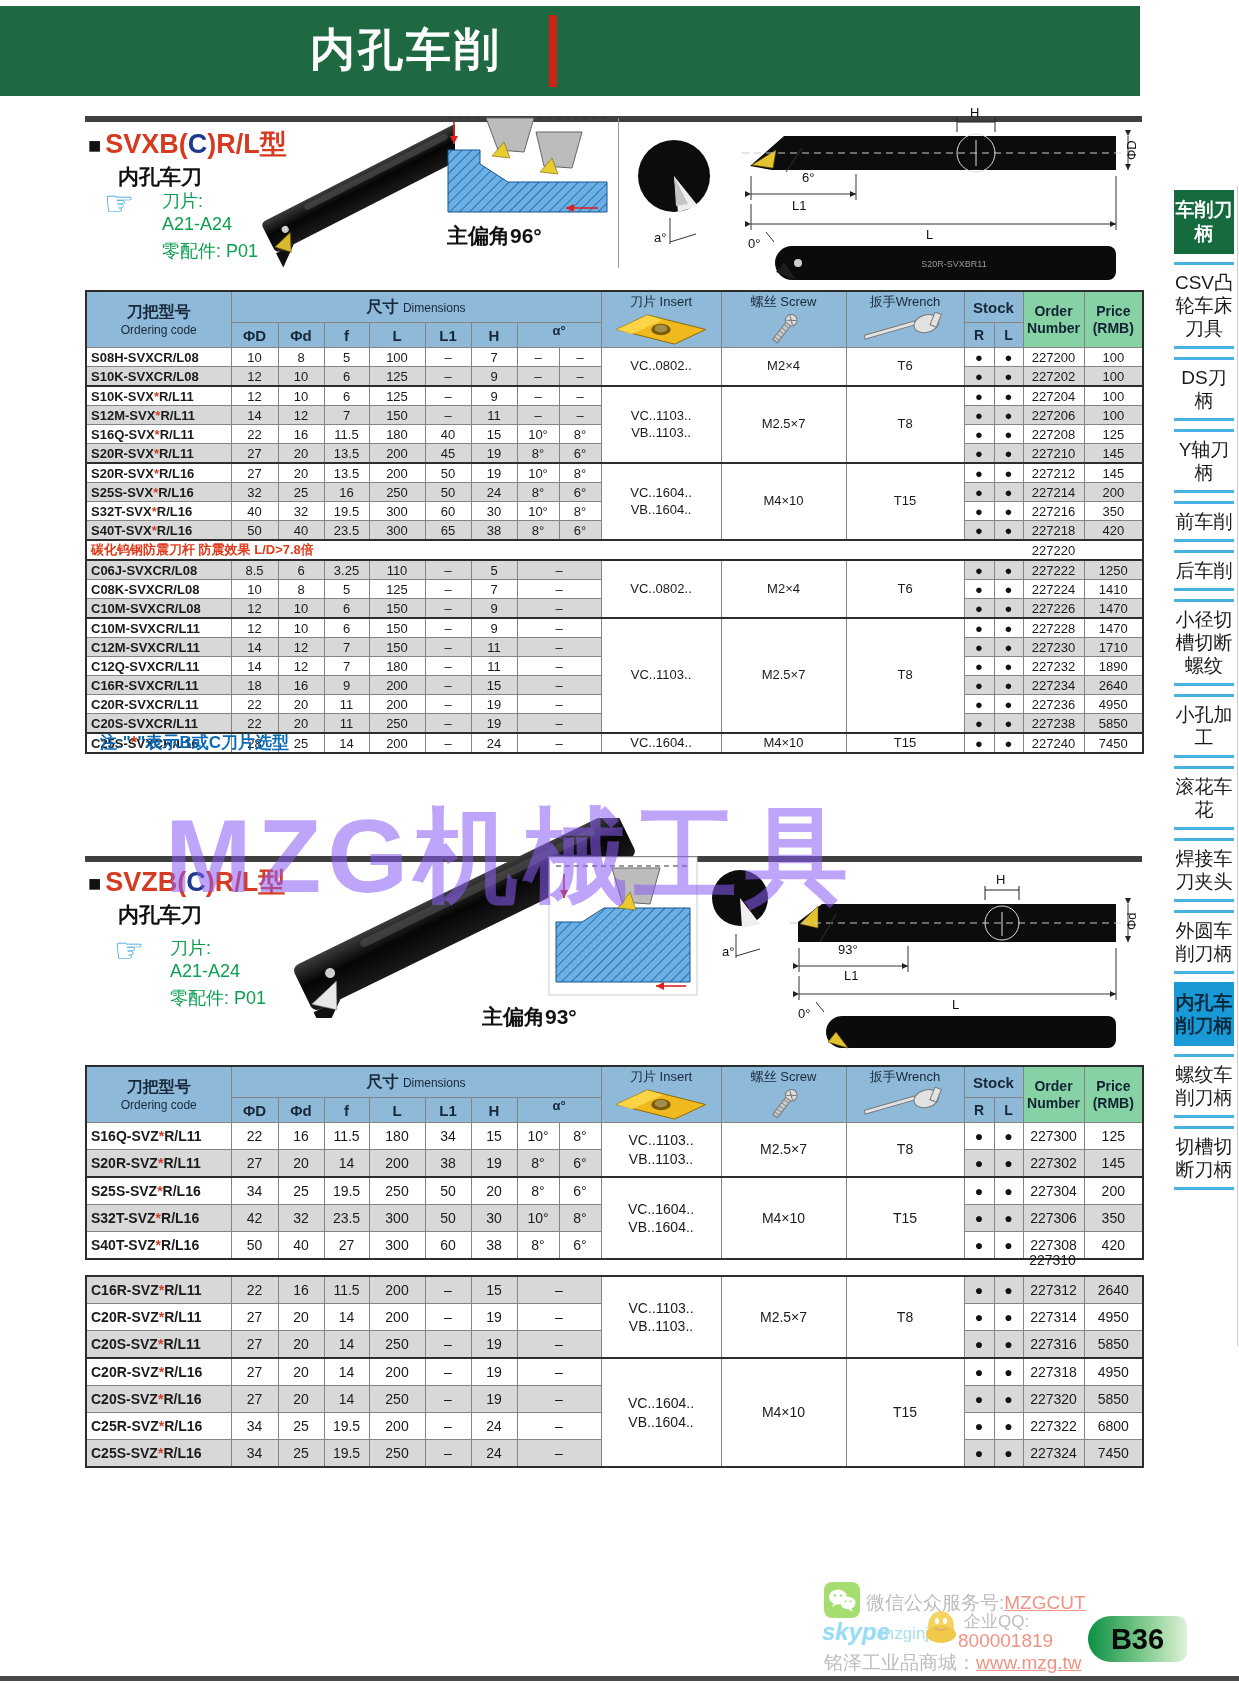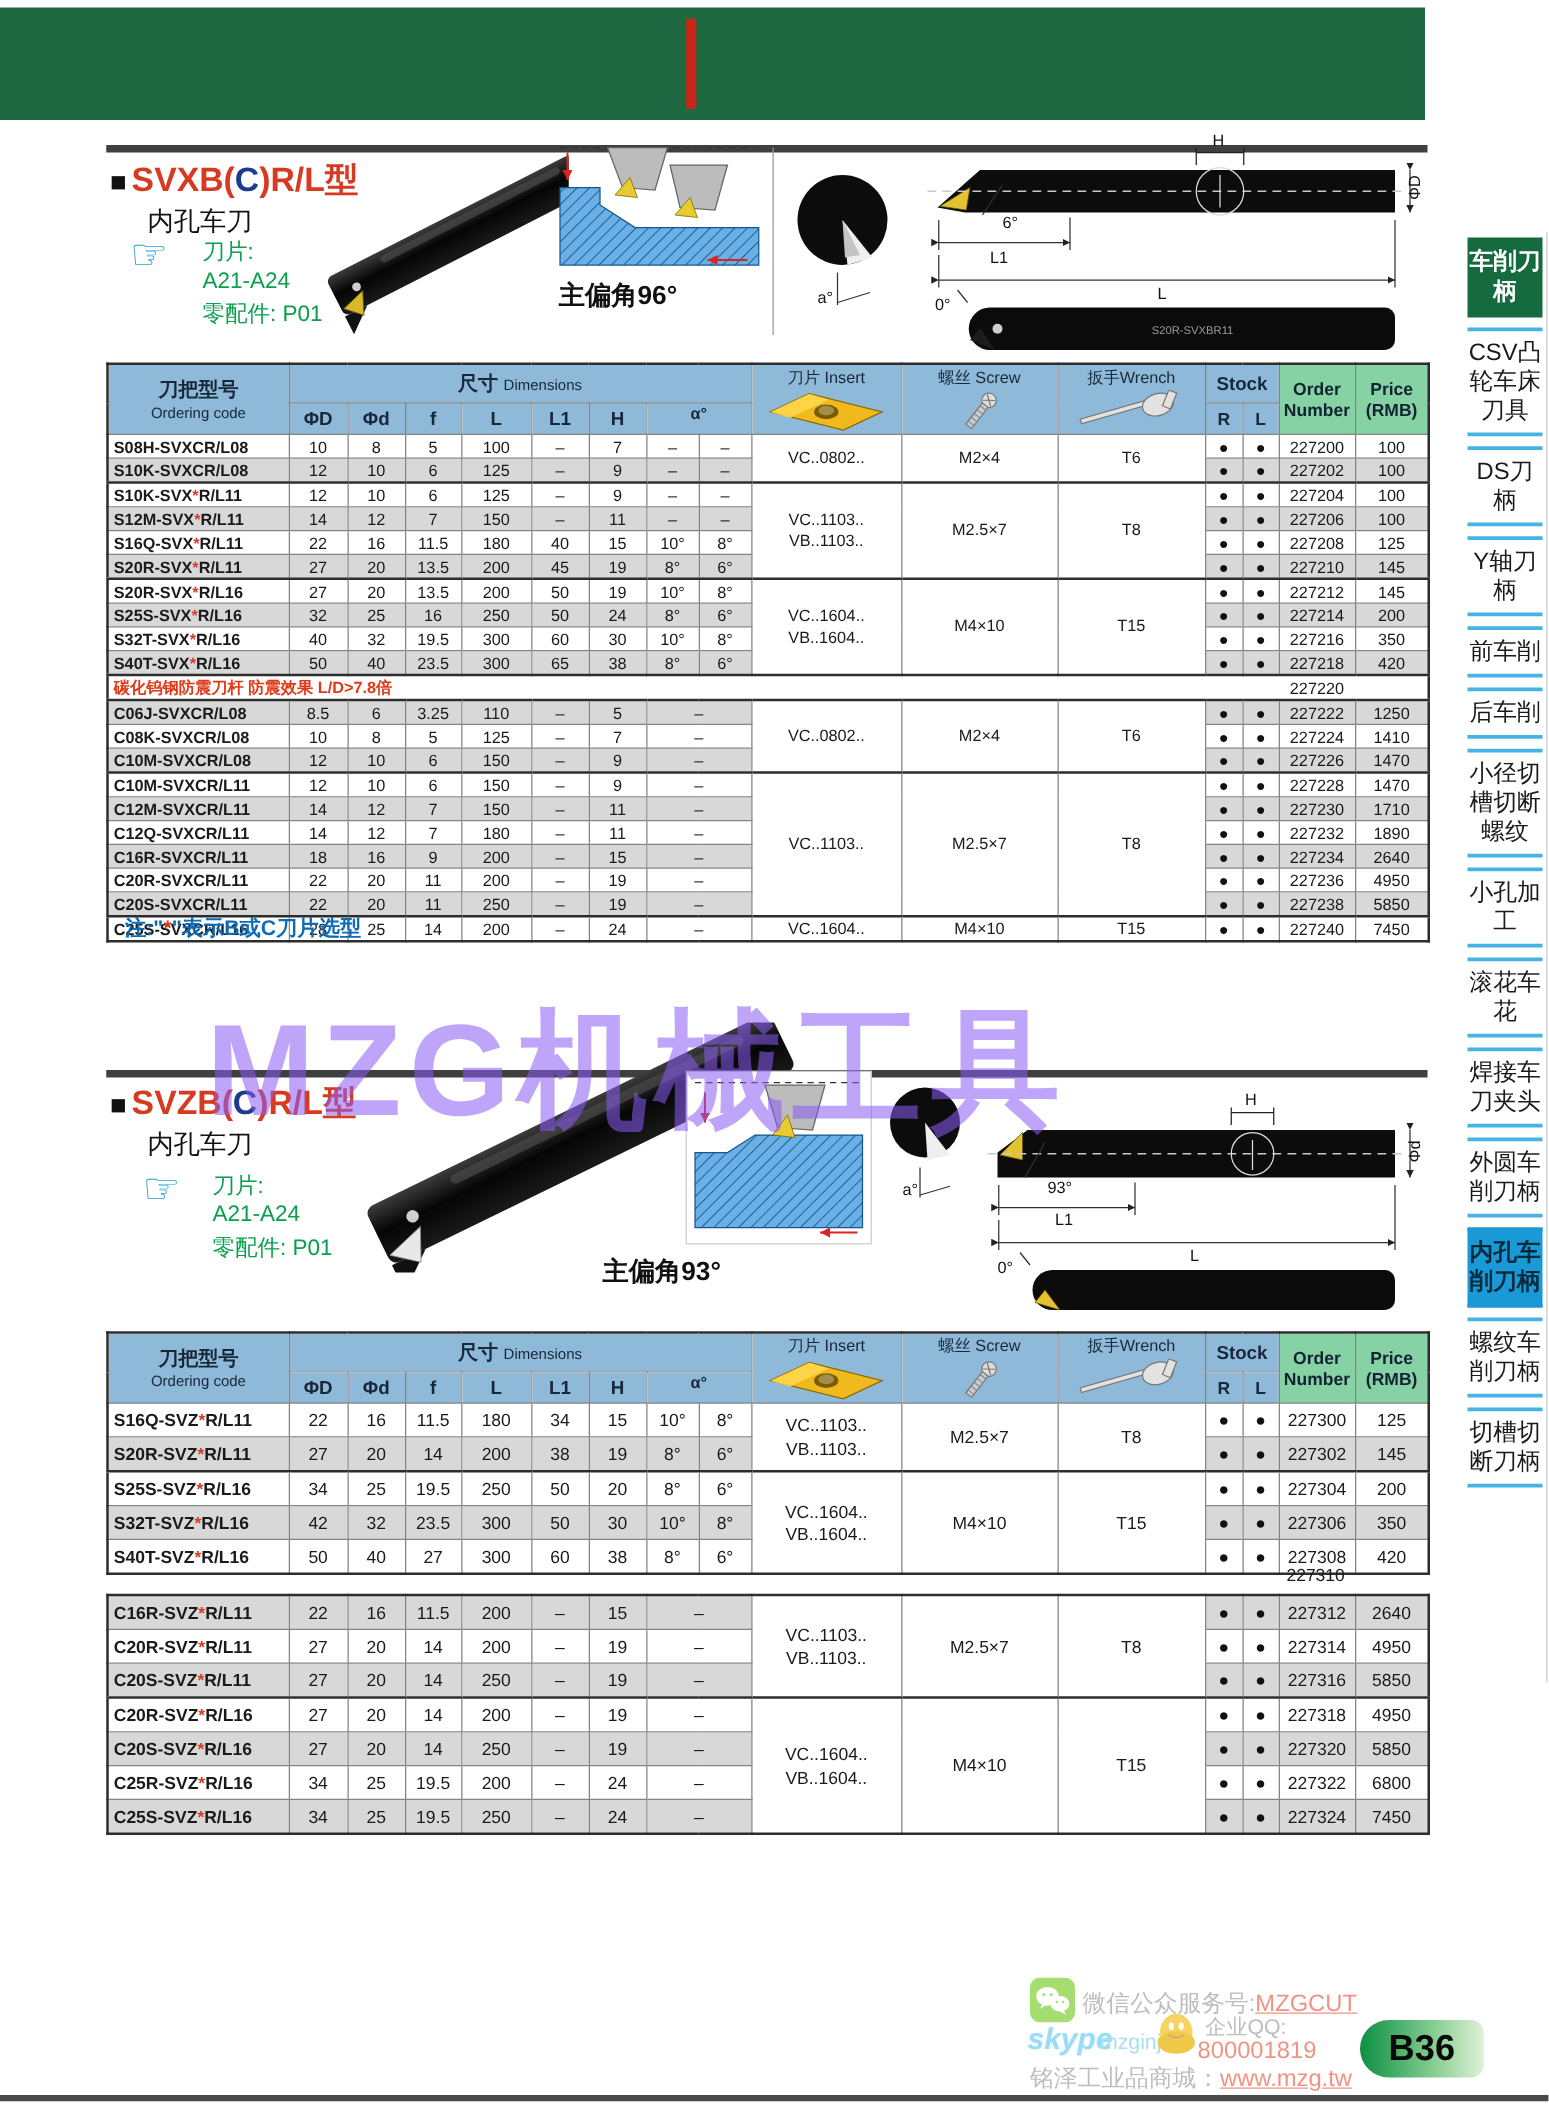--- a/index.html
+++ b/index.html
@@ -13,21 +13,21 @@
   .banner-right{position:absolute;left:586px;top:12px;color:#fff;}
   .br1{font-size:30px;font-weight:bold;display:flex;align-items:center;gap:8px;}
   .br1 .tick{display:inline-block;width:6px;height:27px;background:#cc2417;}
   .br2{font-size:25px;font-weight:bold;margin-top:3px;letter-spacing:0.5px;}
 
   
   .secbar{position:absolute;left:85px;width:1057px;height:6px;background:#3f3f3f;}
   .sec-title{position:absolute;font-size:27px;font-weight:bold;white-space:nowrap;}
   .sec-title .bullet{color:#111;font-size:22px;margin-right:4px;}
   .t-red{color:#d63b22;} .t-c{color:#1d3a8f;}
-  .sec-sub{position:absolute;font-size:21px;font-weight:normal;color:#111;}
+  .sec-sub{position:absolute;font-size:21px;font-weight:bold;color:#111;}
   .hand{position:absolute;font-size:34px;color:#2b9fd9;}
   .pline{position:absolute;font-size:18px;color:#0aa04e;white-space:nowrap;}
   .angle-label{position:absolute;font-size:21px;font-weight:bold;color:#111;}
   .vline{position:absolute;width:1px;background:#999;}
 
   
   .tblwrap{position:absolute;left:85px;width:1159px;}
   table{border-collapse:collapse;table-layout:fixed;width:1057px;border:2px solid #2d2d2d;}
   th,td{border:1px solid #848484;padding:0;text-align:center;vertical-align:middle;overflow:hidden;color:#1a1a1a;}
   thead th{background:#8fb9d8;color:#17283a;}
@@ -89,20 +89,21 @@
        border-radius:23px 10px 10px 23px;display:flex;align-items:center;justify-content:center;
        font-size:29px;font-weight:bold;color:#0a0a0a;}
   #bottombar{position:absolute;left:0;top:1676px;width:1239px;height:5px;background:#4a4a4a;}
 </style>
 </head>
 <body>
 
 <div id="page">
 
   <div class="banner"></div>
+  <div class="banner-title">内孔车削</div>
   <div class="banner-divider"></div>
 
   <div id="watermark">MZG机械工具</div>
 
   <div class="secbar" style="top:116px"></div>
   <div class="sec-title" style="left:88px;top:126px"><span class="bullet">■</span><span class="t-red">SVXB(</span><span class="t-c">C</span><span class="t-red">)R/L型</span></div>
   <div class="sec-sub" style="left:118px;top:163px">内孔车刀</div>
   <div class="hand" style="left:104px;top:183px">☞</div>
   <div class="pline" style="left:162px;top:189px">刀片:</div>
   <div class="pline" style="left:162px;top:214px">A21-A24</div>

